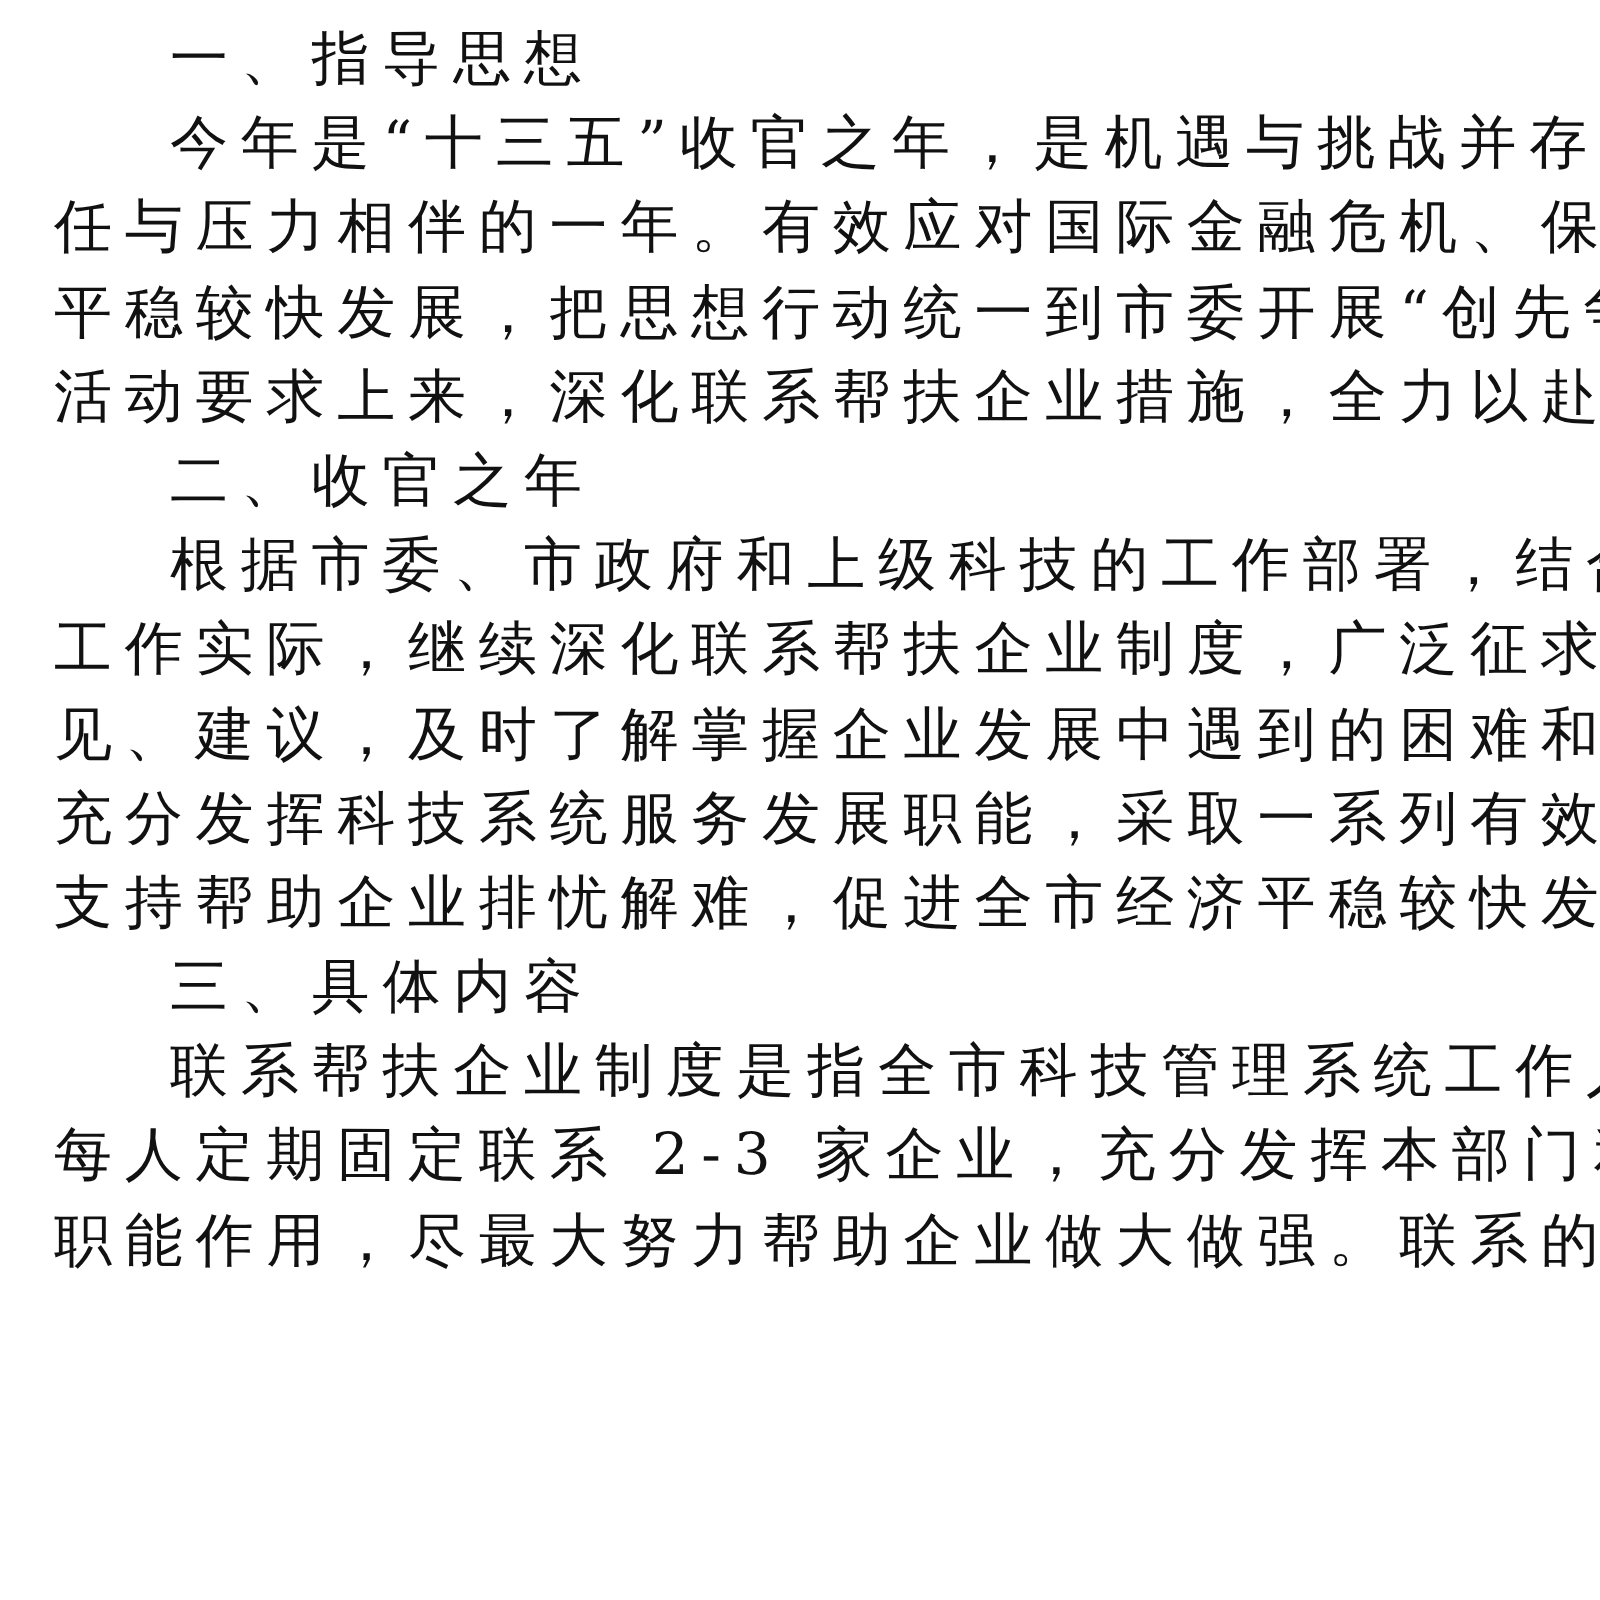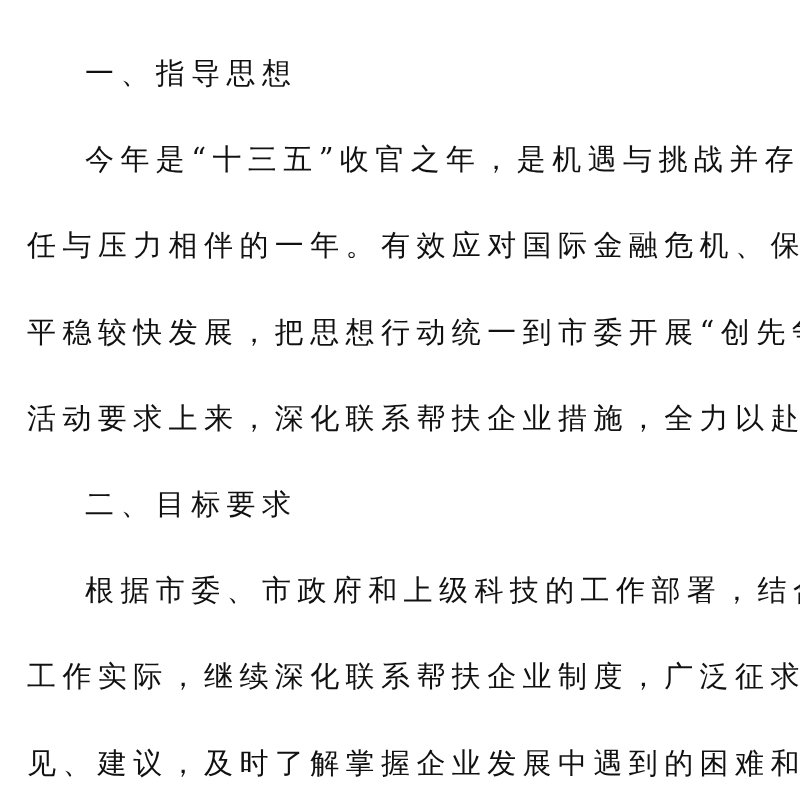--- a/index.html
+++ b/index.html
@@ -21,43 +21,43 @@
       color: #111111;
       font-family: "DejaVu Serif", "Liberation Serif", serif;
       font-size: 29px;
       line-height: 42.2px;
       letter-spacing: 6.4px;
     }
     .line {
       display: block;
       white-space: nowrap;
       height: 42.2px;
-      margin-top: 44px;
     }
     .indent {
       padding-left: 58px;
     }
     .heading {
       padding-left: 58px;
     }
   </style>
 </head>
 <body>
 
 <div class="page">
 
   <div class="line heading">一、指导思想</div>
   <div class="line indent">今年是“十三五”收官之年，是机遇与挑战并存、责</div>
   <div class="line">任与压力相伴的一年。有效应对国际金融危机、保持经济</div>
   <div class="line">平稳较快发展，把思想行动统一到市委开展“创先争优”</div>
   <div class="line">活动要求上来，深化联系帮扶企业措施，全力以赴落实市</div>
 
-  <div class="line heading">二、目标要求</div>
+  <div class="line heading">二、收官之年</div>
   <div class="line indent">根据市委、市政府和上级科技的工作部署，结合科技</div>
   <div class="line">工作实际，继续深化联系帮扶企业制度，广泛征求企业意</div>
   <div class="line">见、建议，及时了解掌握企业发展中遇到的困难和问题，</div>
   <div class="line">充分发挥科技系统服务发展职能，采取一系列有效措施，</div>
   <div class="line">支持帮助企业排忧解难，促进全市经济平稳较快发展。</div>
 
+  <div class="line heading">三、具体内容</div>
   <div class="line indent">联系帮扶企业制度是指全市科技管理系统工作人员，</div>
   <div class="line">每人定期固定联系 2-3 家企业，充分发挥本部门和岗位的</div>
   <div class="line">职能作用，尽最大努力帮助企业做大做强。联系的企业主</div>
 </div>
 
 </body></html>

